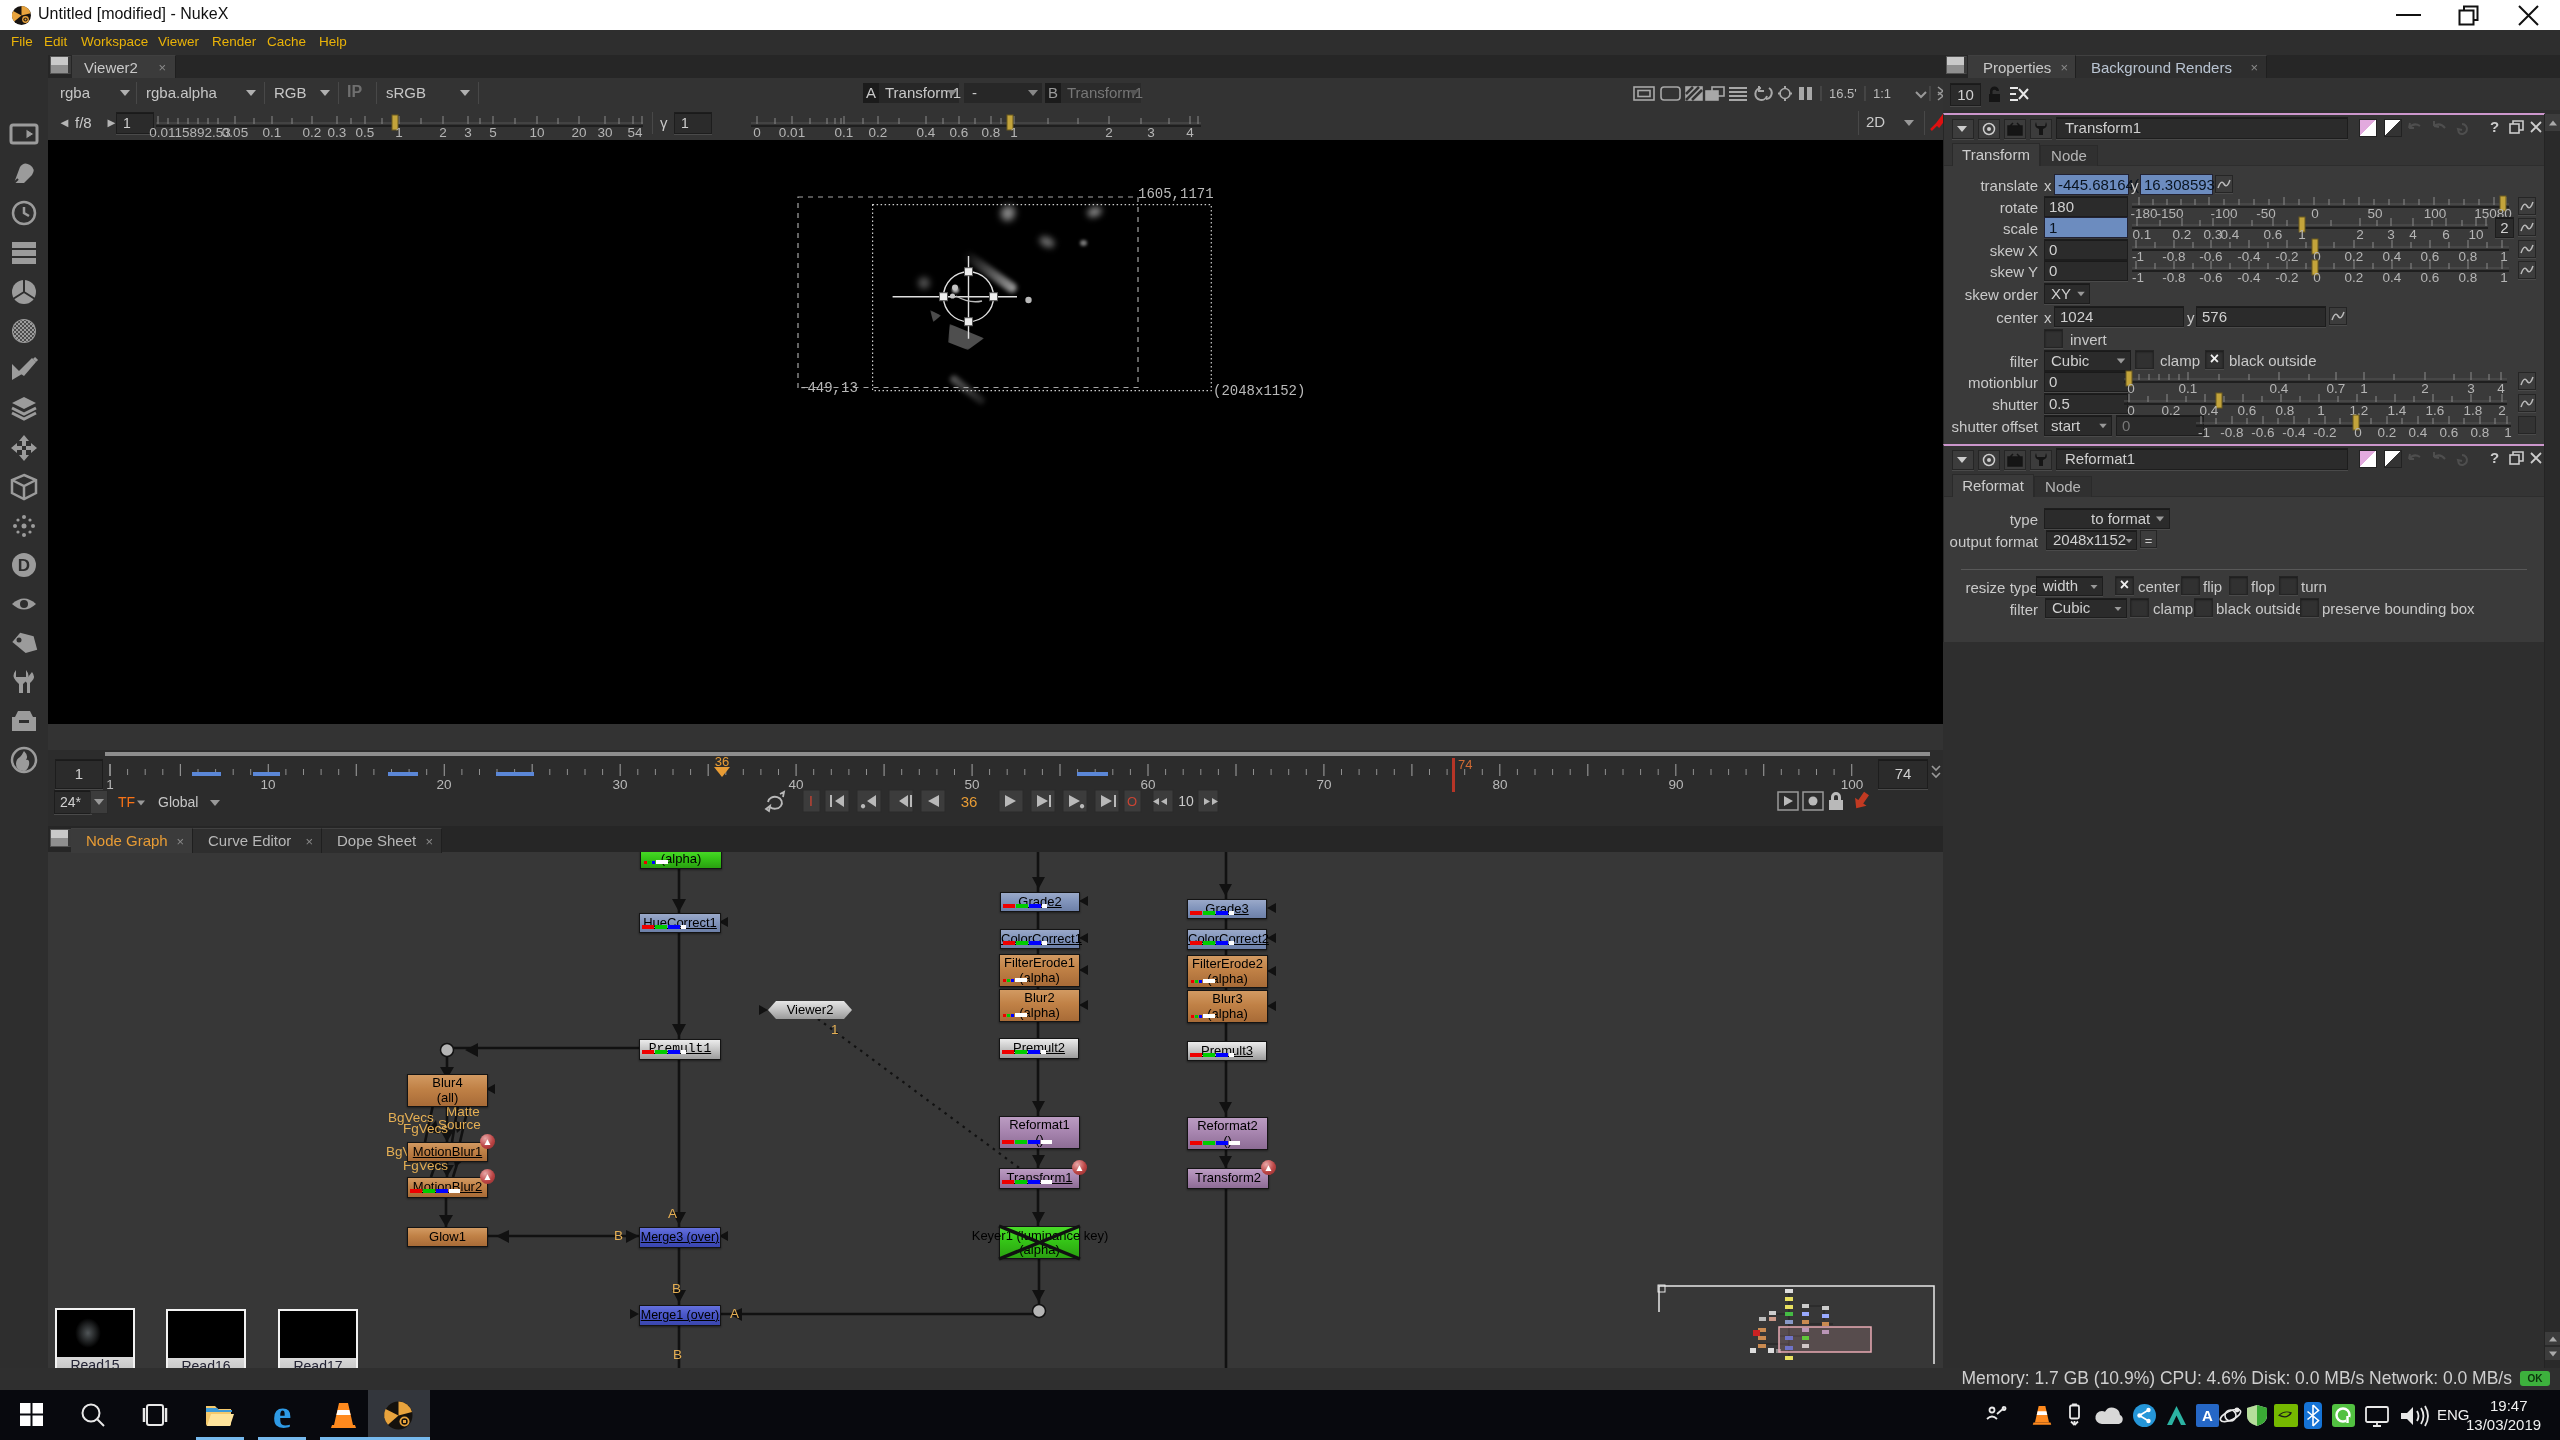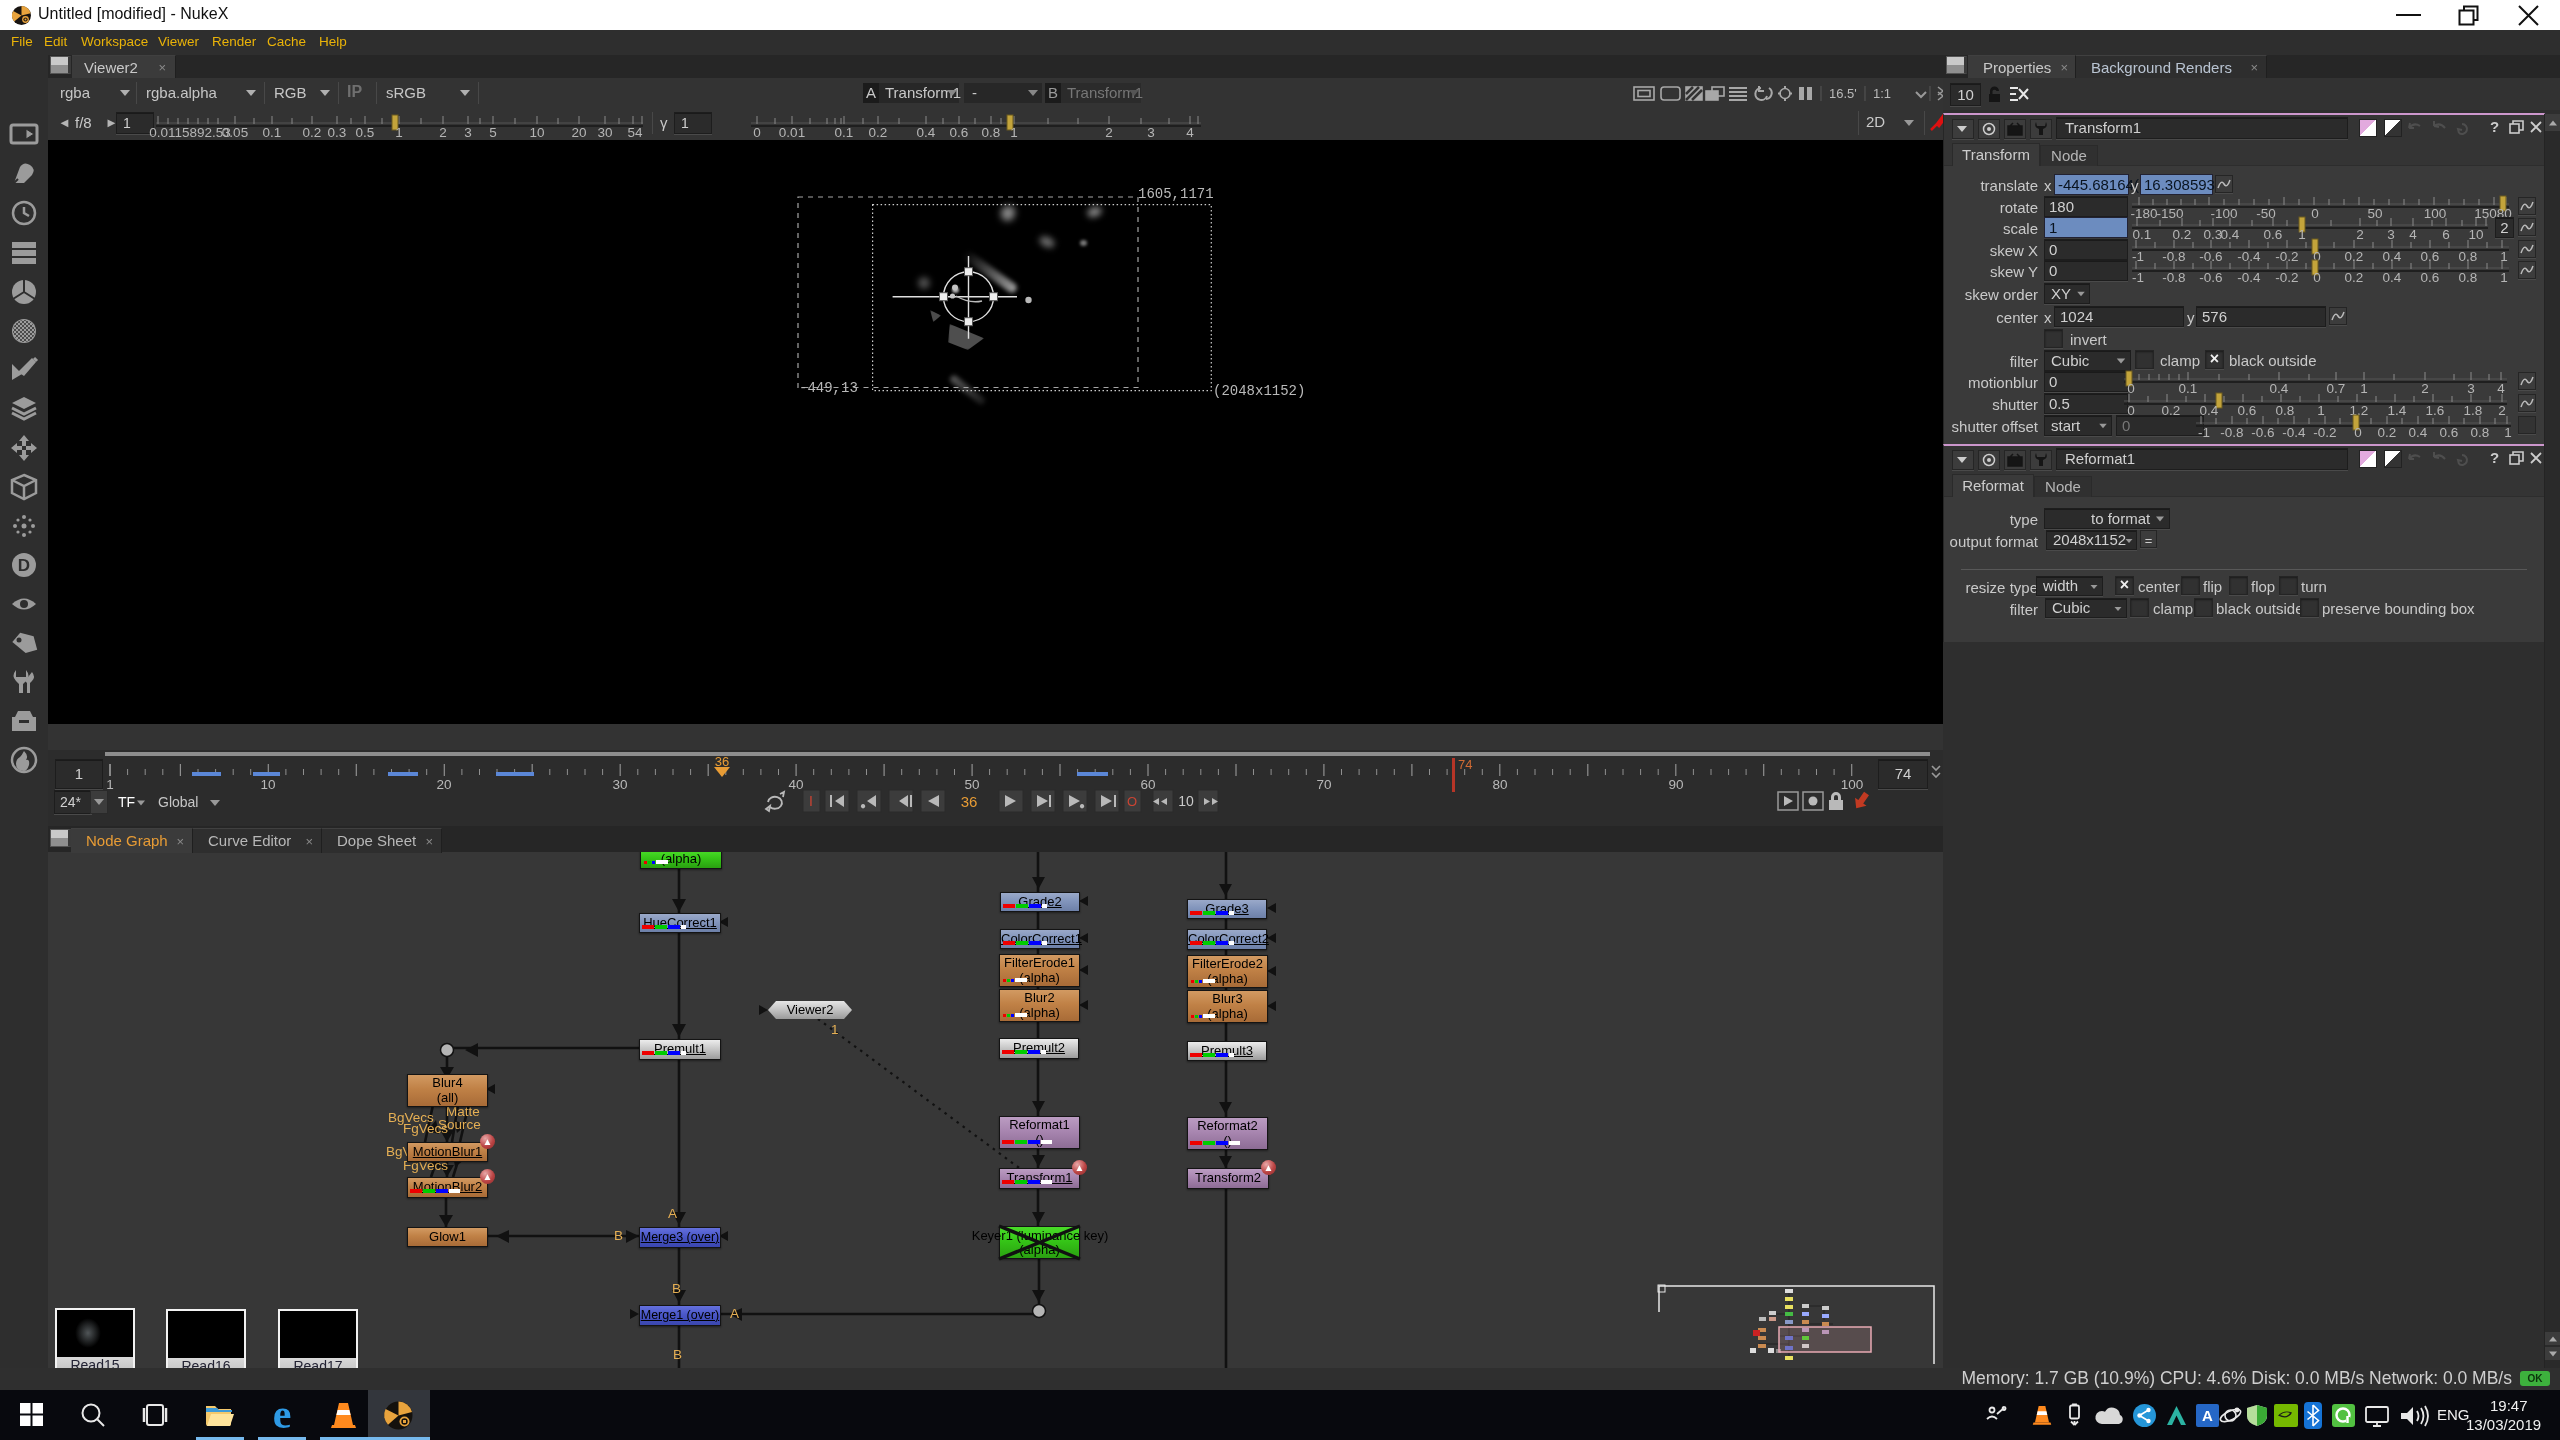--- a/index.html
+++ b/index.html
@@ -435,21 +435,21 @@
  </svg>
  <div class="a fld" style="left:1830px;top:9px;width:48px;height:28px;text-align:center;"><span style="line-height:28px;font-size:15px;">74</span></div>
  <svg class="a" style="left:1882px;top:14px" width="12" height="18" viewBox="0 0 12 18" stroke="#999" fill="none" stroke-width="1.6">
       <path d="M2 2 l4 4 4 -4 M2 9 l4 4 4 -4"></path>
     </svg>
 
  <div class="a fld" style="left:6px;top:40px;width:36px;height:22px;"><span style="margin-left:5px;font-size:14px;line-height:22px;">24*</span></div>
  <div class="a" style="left:42px;top:40px;width:16px;height:22px;background:#3c3c3c;border:1px solid #2a2a2a;">
       <span class="arr" style="position:absolute;left:3px;top:8px;border-top-color:#999"></span>
     </div>
- <span class="a" style="left:70px;top:44px;color:#ffffff;font-size:14px;">TF</span>
+ <span class="a" style="left:70px;top:44px;color:#f97316;font-size:14px;">TF</span>
     <span class="a arr" style="left:88px;top:50px;border-top-color:#999;transform:scale(.8)"></span>
  <span class="a" style="left:110px;top:44px;color:#c6c6c6;font-size:14px;">Global</span>
     <span class="a arr" style="left:162px;top:50px;border-top-color:#999"></span>
  <svg class="a" style="left:716px;top:38px" width="480" height="26" viewBox="0 0 480 26">
   <g fill="none" stroke="#b9b9b9" stroke-width="1.8">
         <path d="M4 14 a7 6 0 1 1 2 5 M2 21 l4 -3 -1 5 z M16 6 l4 -2 -1 5"></path>
       </g>
   <g fill="#3c3c3c" stroke="#2a2a2a">
         <rect x="39" y="2" width="17" height="22"></rect>
         <rect x="61" y="2" width="24" height="22"></rect>
@@ -535,21 +535,21 @@
    <text x="783" y="208">1</text>
   </g>
   <g fill="#111">
    <path d="M680 91 v10 l-9 -5 z M447 258 v10 l-9 -5 z M1040 70 v10 l-9 -5 z M1040 107 v10 l-9 -5 z M1040 139 v10 l-9 -5 z M1040 174 v10 l-9 -5 z M1228 77 v10 l-9 -5 z M1228 107 v10 l-9 -5 z M1228 140 v10 l-9 -5 z M1228 175 v10 l-9 -5 z M680 405 v10 l-9 -5 z M582 483 v10 l9 -5 z M711 179 v10 l9 -5 z"></path>
   </g>
  </svg>
 </div>
 <div class="a" style="left:48px;top:826px;width:1895px;height:542px;pointer-events:none;overflow:hidden;" id="nodes">
  <div class="n ngrn" style="left:592px;top:24px;width:80px;height:17px;line-height:16px;">(alpha)<span class="a" style="left:3px;bottom:0px"><i class="chip" style="width:3px;height:3px;background:#e00"></i><i class="chip" style="width:3px;height:3px;background:#0c0"></i><i class="chip" style="width:3px;height:3px;background:#00f"></i><i class="chip" style="width:12px;height:4px;background:#fff"></i></span></div>
  <div class="n nblue" style="left:591px;top:87px;width:80px;height:18px;"><u style="line-height:17px">HueCorrect1</u><span class="a" style="left:2px;bottom:0px"><i class="chip" style="width:12px;background:#e00"></i><i class="chip" style="width:12px;background:#0c0"></i><i class="chip" style="width:12px;background:#00f"></i><i class="chip" style="width:5px;background:#fff"></i></span></div>
- <div class="n ngrey" style="left:591px;top:213px;width:80px;height:19px;"><u style="line-height:18px">Premult1</u><span class="a" style="left:2px;bottom:1px"><i class="chip" style="width:12px;background:#e00"></i><i class="chip" style="width:12px;background:#0c0"></i><i class="chip" style="width:12px;background:#00f"></i><i class="chip" style="width:5px;background:#fff"></i></span></div>
+ <div class="n ngrey" style="left:591px;top:213px;width:80px;height:19px;font-family:Liberation Mono, monospace;"><u style="line-height:18px">Premult1</u><span class="a" style="left:2px;bottom:1px"><i class="chip" style="width:12px;background:#e00"></i><i class="chip" style="width:12px;background:#0c0"></i><i class="chip" style="width:12px;background:#00f"></i><i class="chip" style="width:5px;background:#fff"></i></span></div>
  <div class="n norng" style="left:359px;top:248px;width:79px;height:31px;line-height:15px;">Blur4<br>(all)</div>
  <div class="n norng" style="left:359px;top:316px;width:79px;height:18px;"><u style="line-height:17px">MotionBlur1</u><div class="badge" style="right:-8px;top:-9px;">▲</div></div>
  <div class="n norng" style="left:359px;top:351px;width:79px;height:19px;"><u style="line-height:18px">MotionBlur2</u><span class="a" style="left:2px;bottom:1px"><i class="chip" style="width:12px;background:#e00"></i><i class="chip" style="width:12px;background:#0c0"></i><i class="chip" style="width:12px;background:#00f"></i><i class="chip" style="width:11px;background:#fff"></i></span><div class="badge" style="right:-8px;top:-9px;">▲</div></div>
  <div class="n norng" style="left:359px;top:401px;width:79px;height:18px;line-height:17px;">Glow1</div>
  <div class="n nmrg" style="left:591px;top:401px;width:80px;height:19px;"><u style="line-height:18px;white-space:nowrap;font-size:12.5px;">Merge3 (over)</u></div>
  <div class="n nmrg" style="left:591px;top:479px;width:80px;height:19px;"><u style="line-height:18px;white-space:nowrap;font-size:12.5px;">Merge1 (over)</u></div>
  <div class="a" style="left:720px;top:175px;width:84px;height:18px;background:linear-gradient(180deg,#e6e6e6 0,#c2c2c2 50%,#9a9a9a 100%);clip-path:polygon(8px 0,76px 0,84px 9px,76px 18px,8px 18px,0 9px);text-align:center;font-size:13px;line-height:17px;color:#000;">Viewer2</div>
  <div class="n nblue" style="left:952px;top:66px;width:78px;height:18px;"><u style="line-height:17px">Grade2</u><span class="a" style="left:2px;bottom:0px"><i class="chip" style="width:12px;background:#e00"></i><i class="chip" style="width:12px;background:#0c0"></i><i class="chip" style="width:12px;background:#00f"></i><i class="chip" style="width:5px;background:#fff"></i></span></div>
  <div class="n nblue" style="left:952px;top:103px;width:78px;height:18px;"><u style="line-height:17px">ColorCorrect1</u><span class="a" style="left:2px;bottom:0px"><i class="chip" style="width:12px;background:#e00"></i><i class="chip" style="width:12px;background:#0c0"></i><i class="chip" style="width:12px;background:#00f"></i><i class="chip" style="width:5px;background:#fff"></i></span></div>
  <div class="n norng" style="left:951px;top:128px;width:79px;height:31px;line-height:15px;">FilterErode1<br>(alpha)<span class="a" style="left:3px;bottom:1px"><i class="chip" style="width:3px;height:3px;background:#e00"></i><i class="chip" style="width:3px;height:3px;background:#0c0"></i><i class="chip" style="width:3px;height:3px;background:#00f"></i><i class="chip" style="width:12px;background:#fff"></i></span></div>

